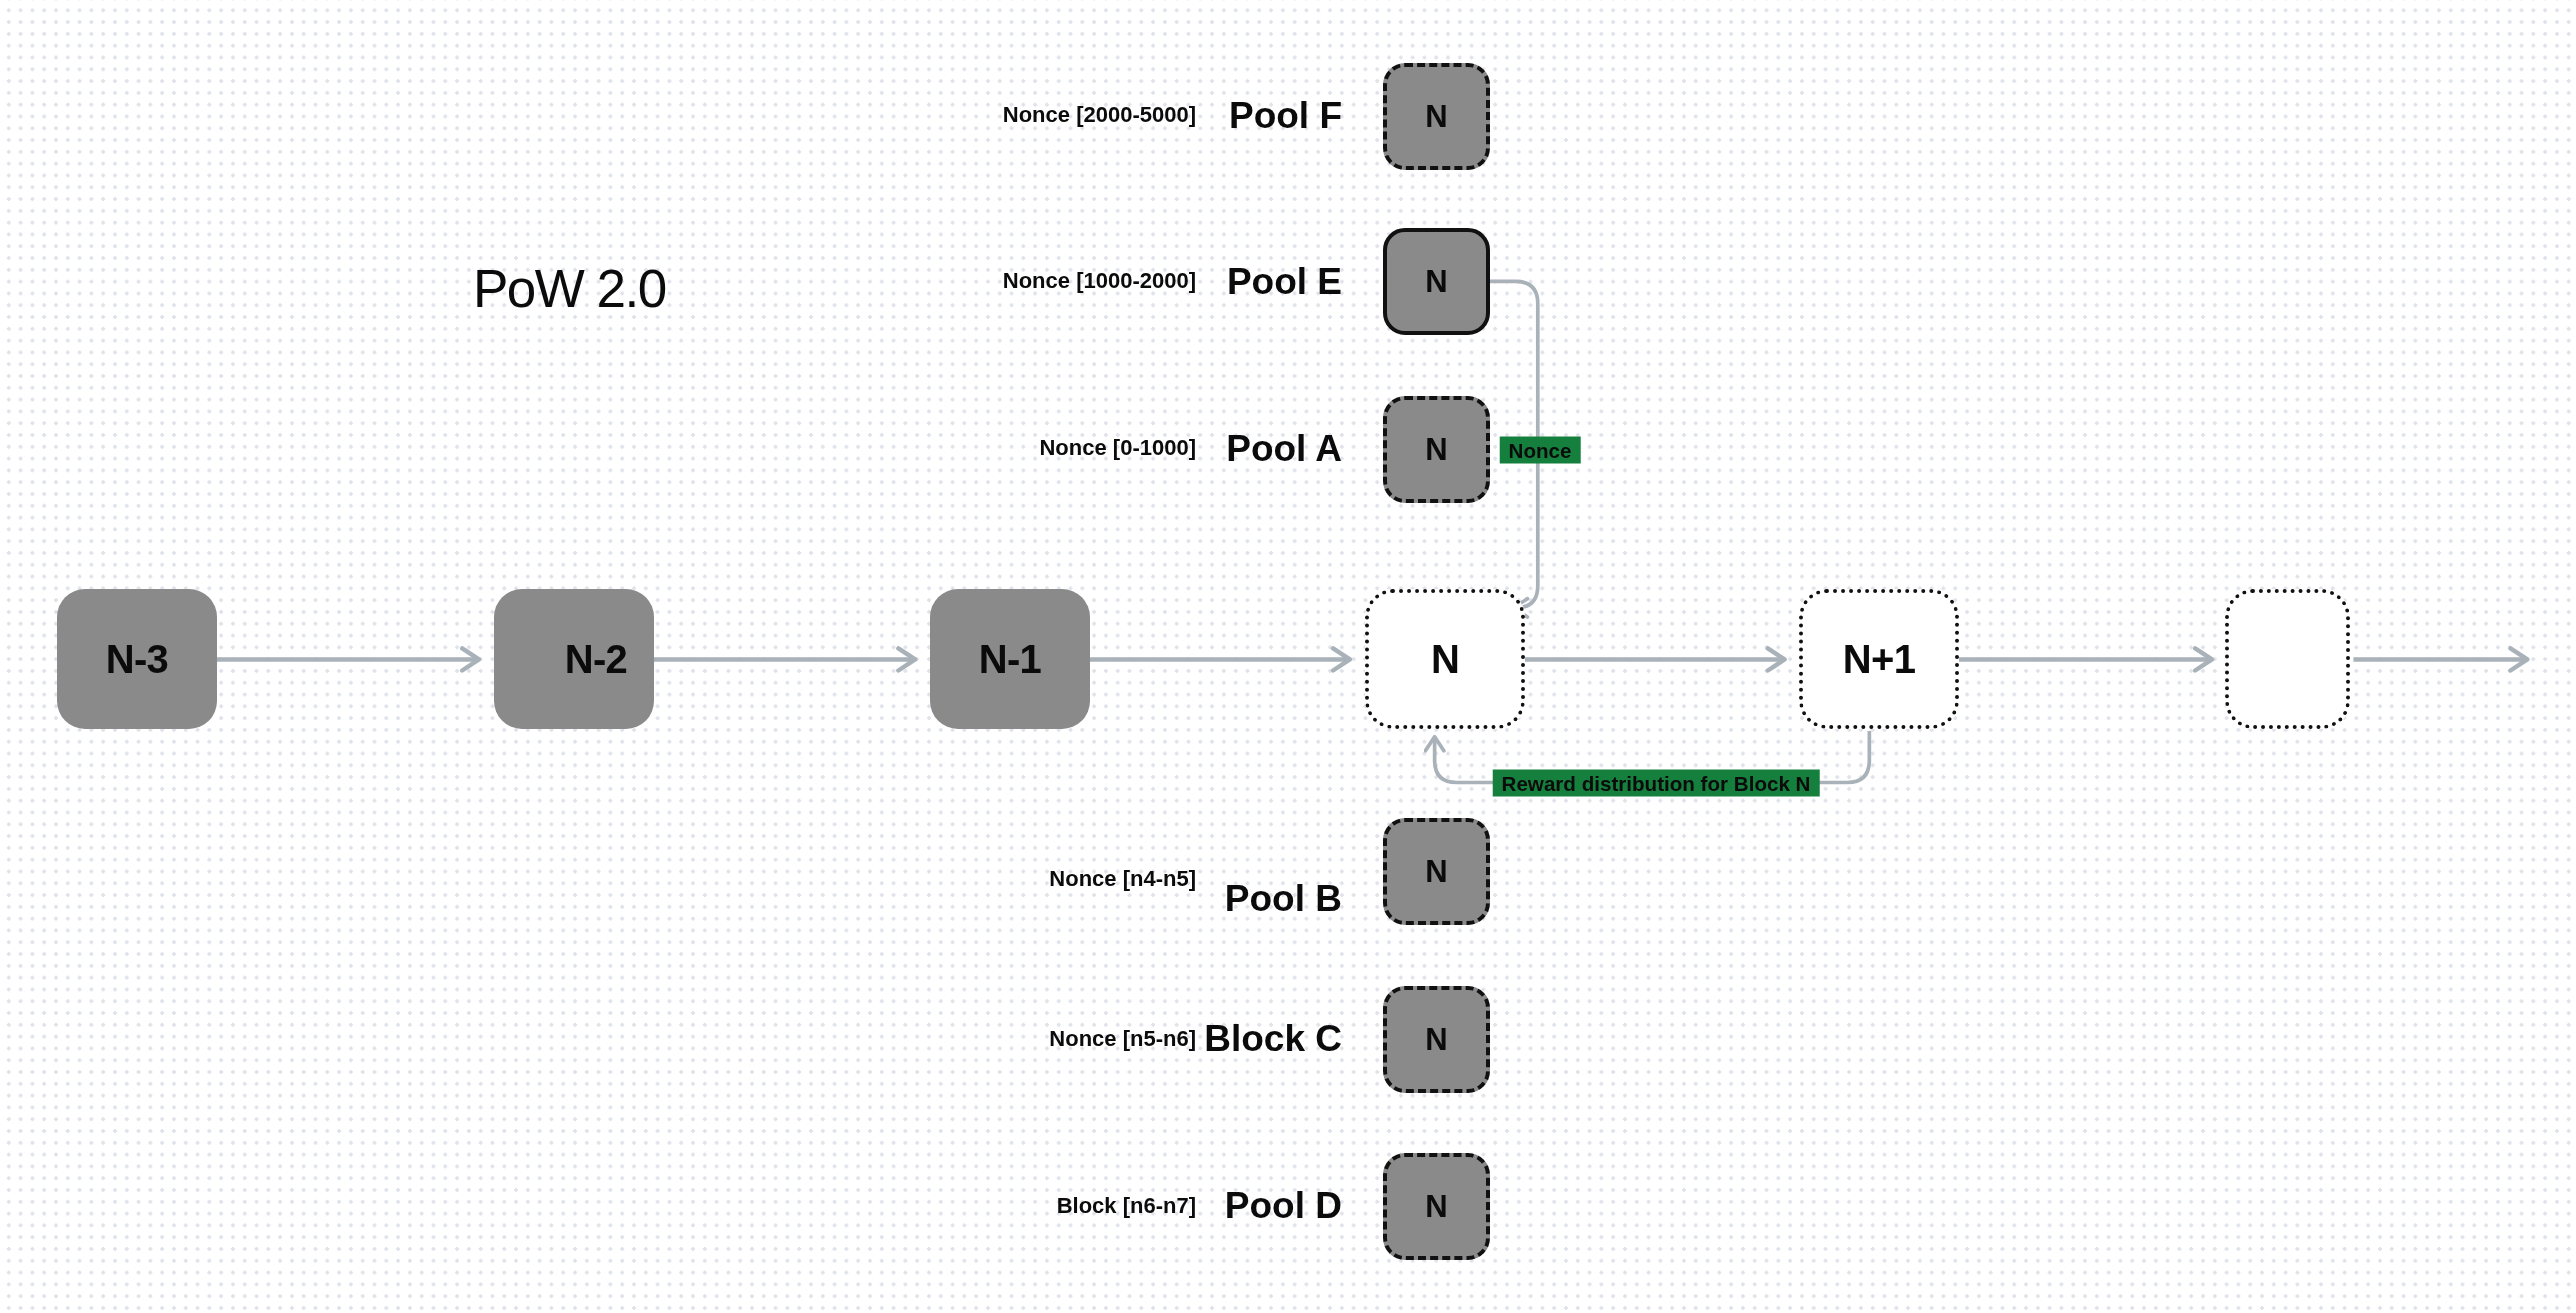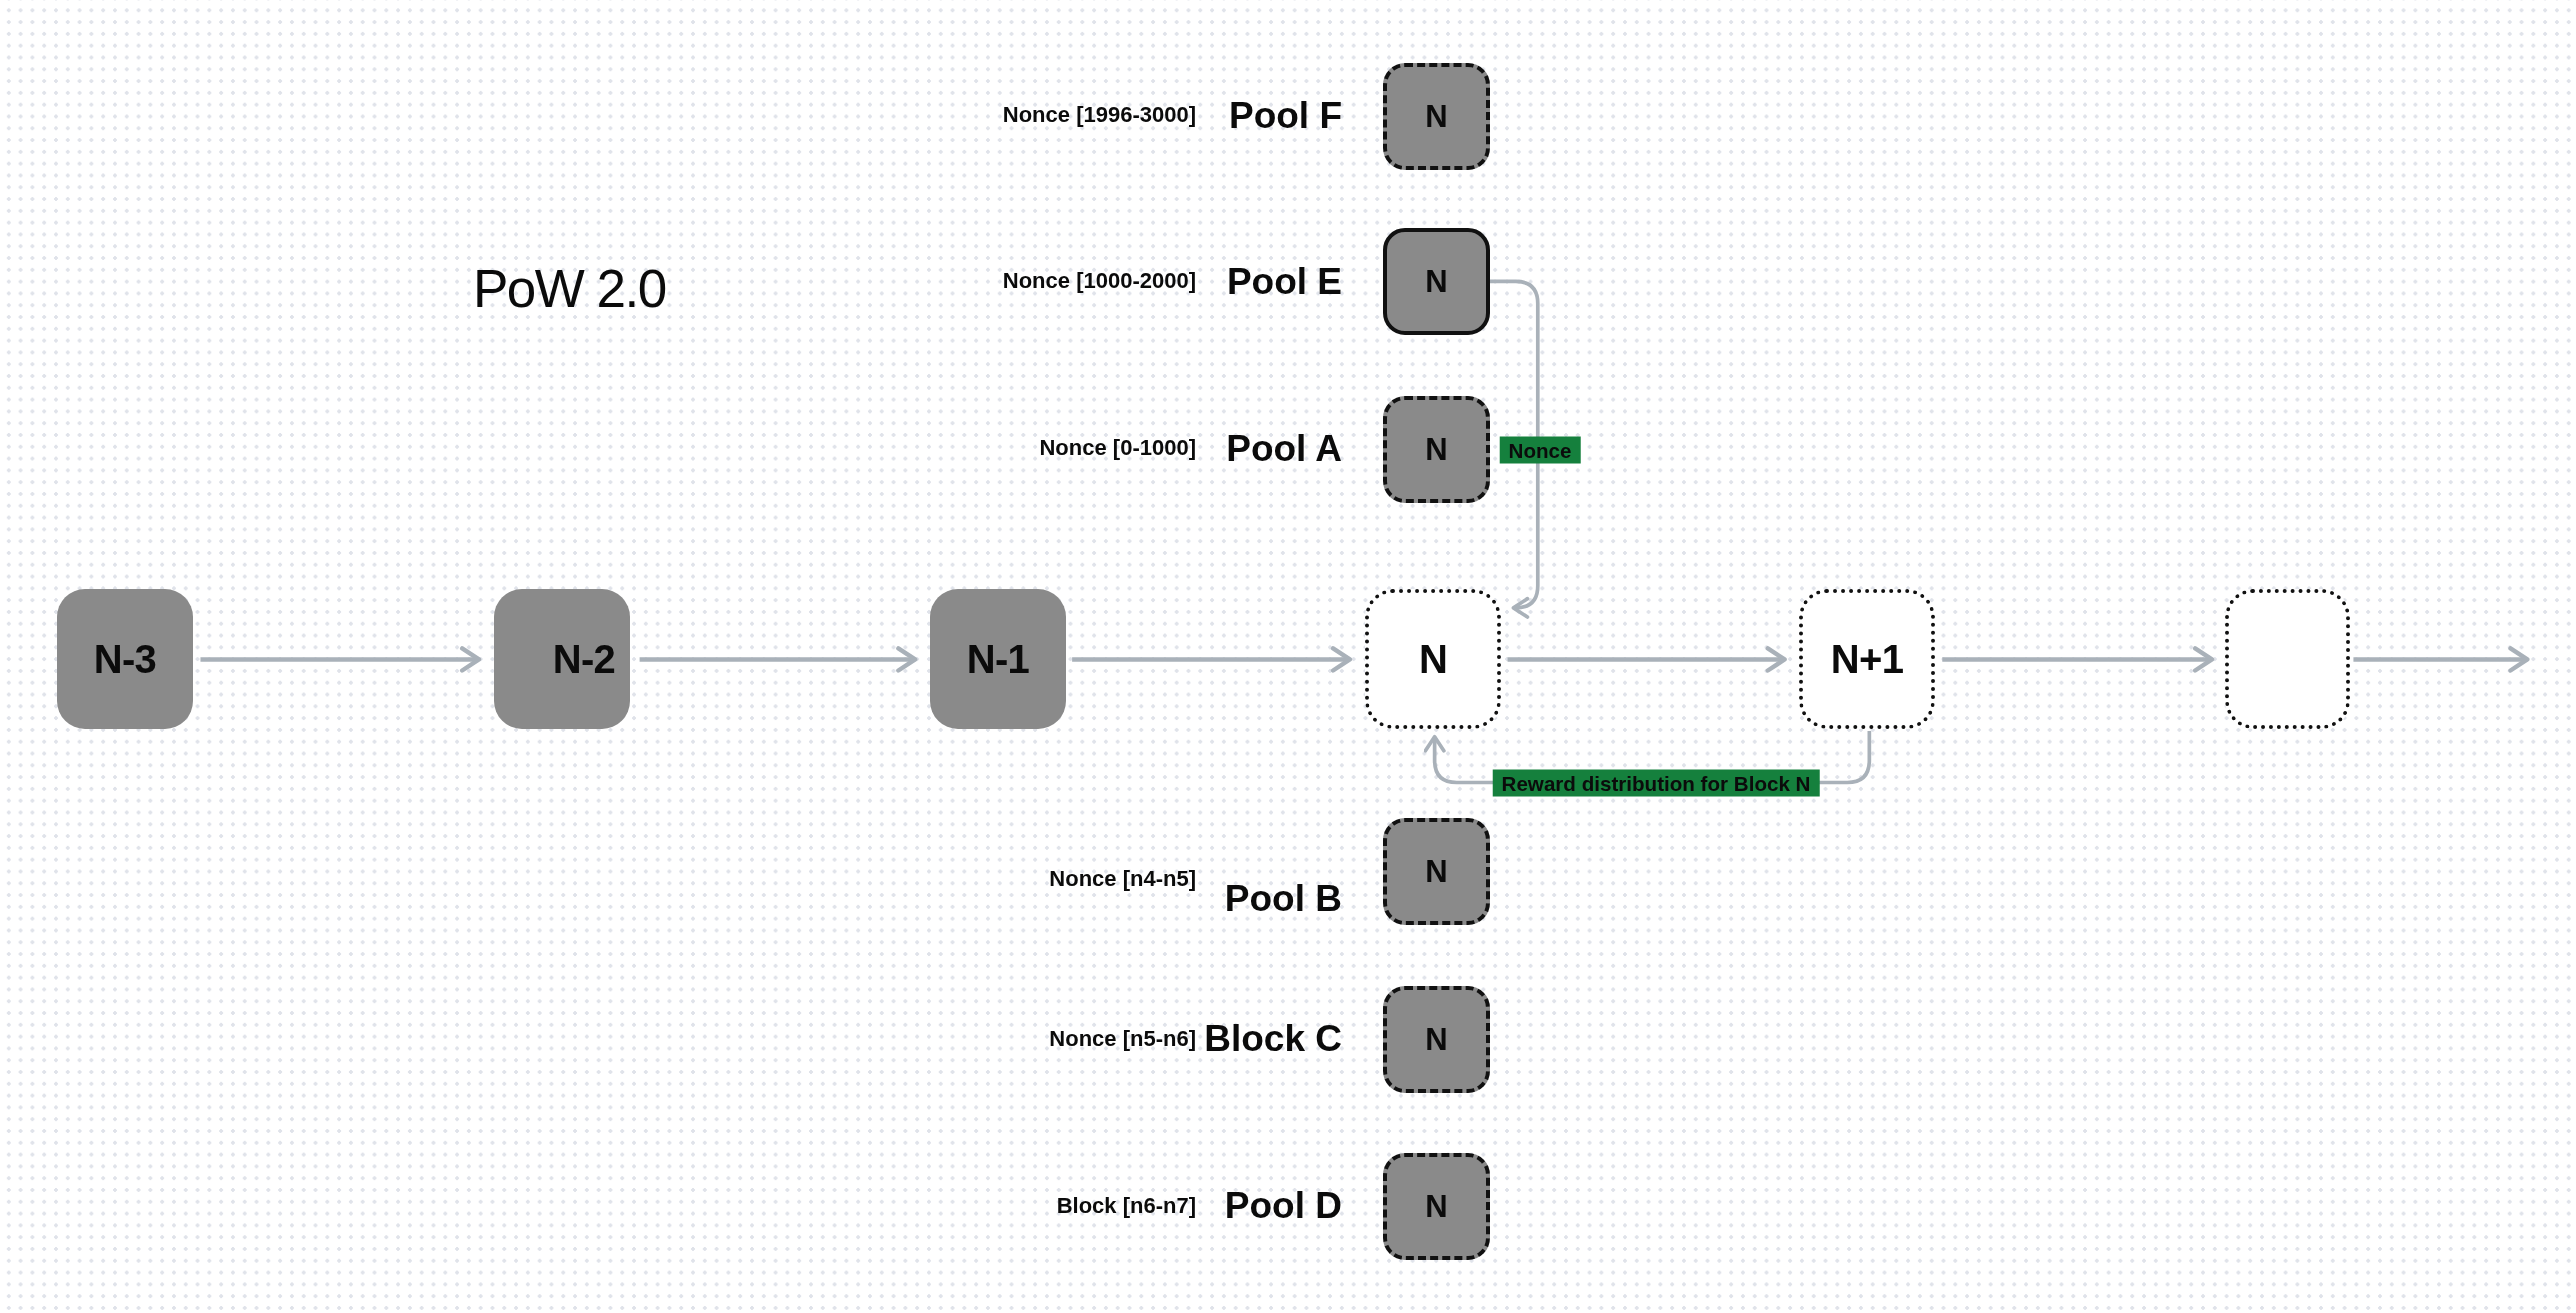--- a/index.html
+++ b/index.html
@@ -11,21 +11,21 @@
     font-family:"Liberation Sans","DejaVu Sans",sans-serif;
     color:#0b0b0b;
   }
   .canvas{position:absolute;inset:0;}
   svg.connector-layer{position:absolute;left:0;top:0;width:2576px;height:1313px;}
   .title{
     position:absolute;left:473px;top:258px;width:221px;
     font-size:53px;font-weight:400;letter-spacing:-1.5px;white-space:nowrap;
   }
   .block{
-    position:absolute;top:589px;width:136px;height:140px;box-sizing:border-box;
+    position:absolute;top:589px;width:160px;height:140px;box-sizing:border-box;
     border-radius:28px;display:flex;align-items:center;justify-content:center;
     font-size:40px;font-weight:800;letter-spacing:-0.7px;
   }
   .block.filled{background:#8a8a8a;}
   .block.dotted{background:#ffffff;border:4.4px dotted #111111;}
   .pool-box{
     position:absolute;left:1383px;width:107px;height:107px;box-sizing:border-box;
     border-radius:22px;background:#8a8a8a;
     display:flex;align-items:center;justify-content:center;
     font-size:31px;font-weight:800;
@@ -83,21 +83,21 @@
   <div class="block dotted" style="left:1365px;">
     <span>N</span>
   </div>
   <div class="block dotted" style="left:1799px;">
     <span>N+1</span>
   </div>
   <div class="block dotted" style="left:2225px;width:125px;">
     <span></span>
   </div>
 
-  <div class="nonce-label" style="top:102px;">Nonce [1996-3000]</div>
+  <div class="nonce-label" style="top:102px;">Nonce [2000-5000]</div>
   <div class="pool-name" style="top:93px;">Pool F</div>
   <div class="pool-box dashed" style="top:63px;">
     <span>N</span>
   </div>
 
   <div class="nonce-label" style="top:268px;">Nonce [1000-2000]</div>
   <div class="pool-name" style="top:259px;">Pool E</div>
   <div class="pool-box solid" style="top:228px;">
     <span>N</span>
   </div>

